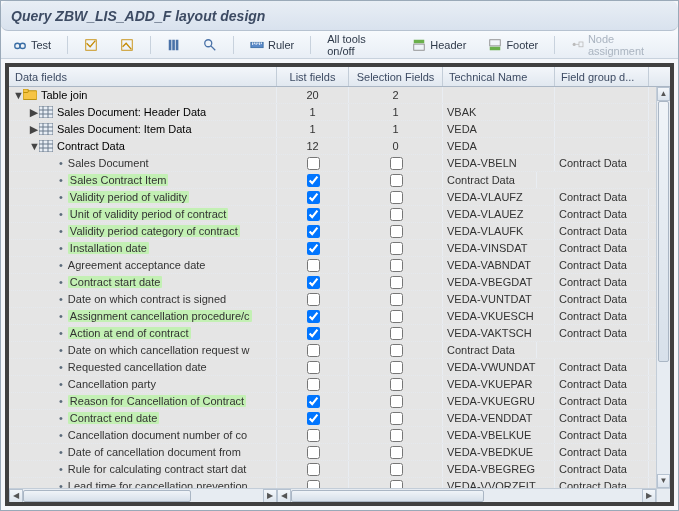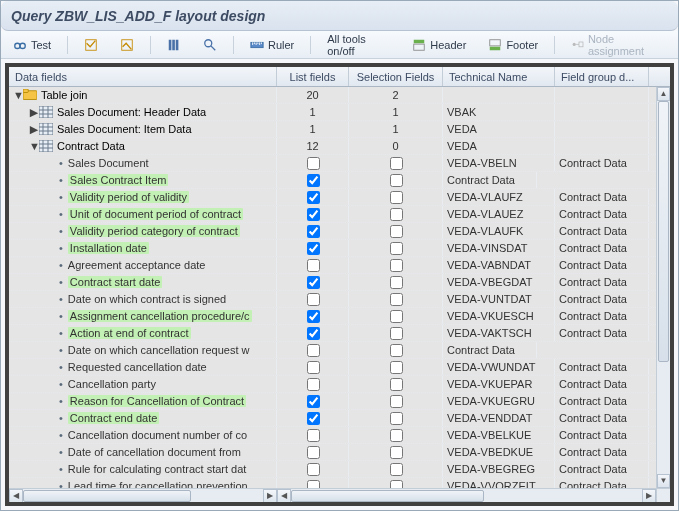--- a/index.html
+++ b/index.html
@@ -265,21 +265,21 @@
             <div class="cell sel-cell">
               <input type="checkbox" class="cbx" style="">
             </div>
             <div class="cell tech-cell">VEDA-VLAUFZ</div>
             <div class="cell grp-cell">Contract Data</div>
           </div>
           <div class="row">
             <div class="cell tree-cell">
               <span style="display:inline-block;width:46px;"></span>
               <span class="bullet">•</span>
-              <span class="label-text"><span class="hl">Unit of document period of contract</span></span>
+              <span class="label-text"><span class="hl">Unit of validity period of contract</span></span>
             </div>
             <div class="cell list-cell">
               <input type="checkbox" class="cbx" checked="" style="">
             </div>
             <div class="cell sel-cell">
               <input type="checkbox" class="cbx" style="">
             </div>
             <div class="cell tech-cell">VEDA-VLAUEZ</div>
             <div class="cell grp-cell">Contract Data</div>
           </div>

